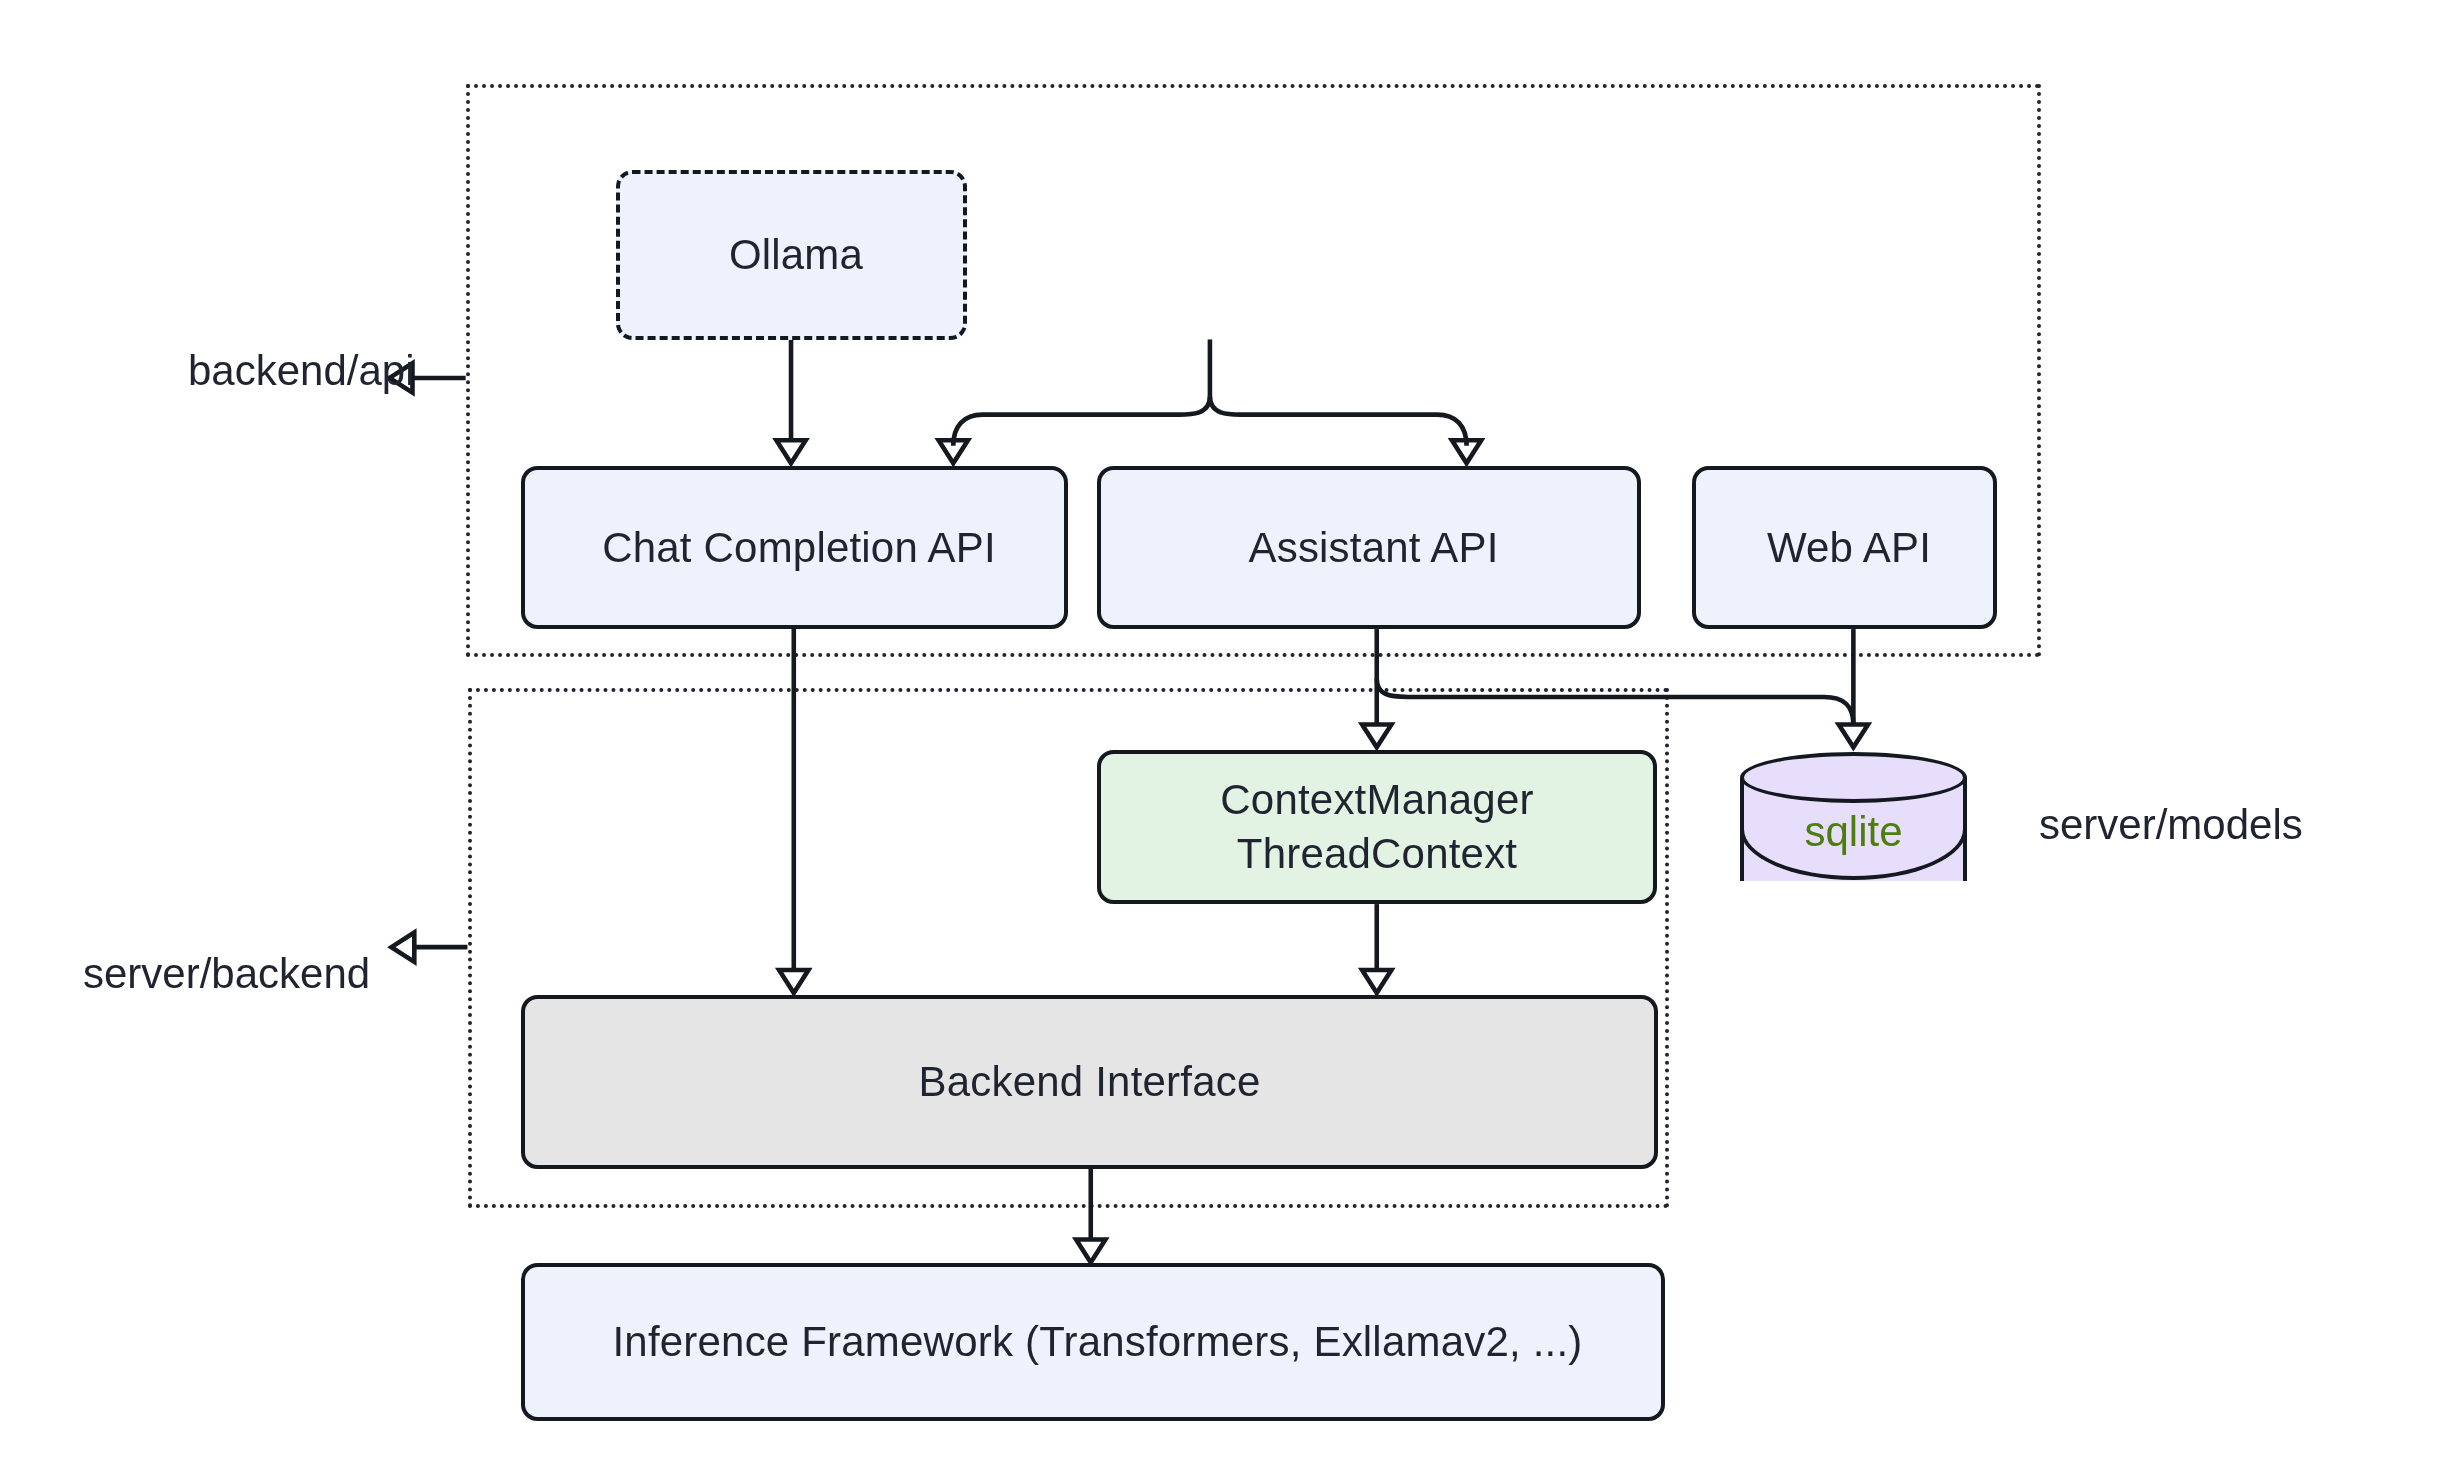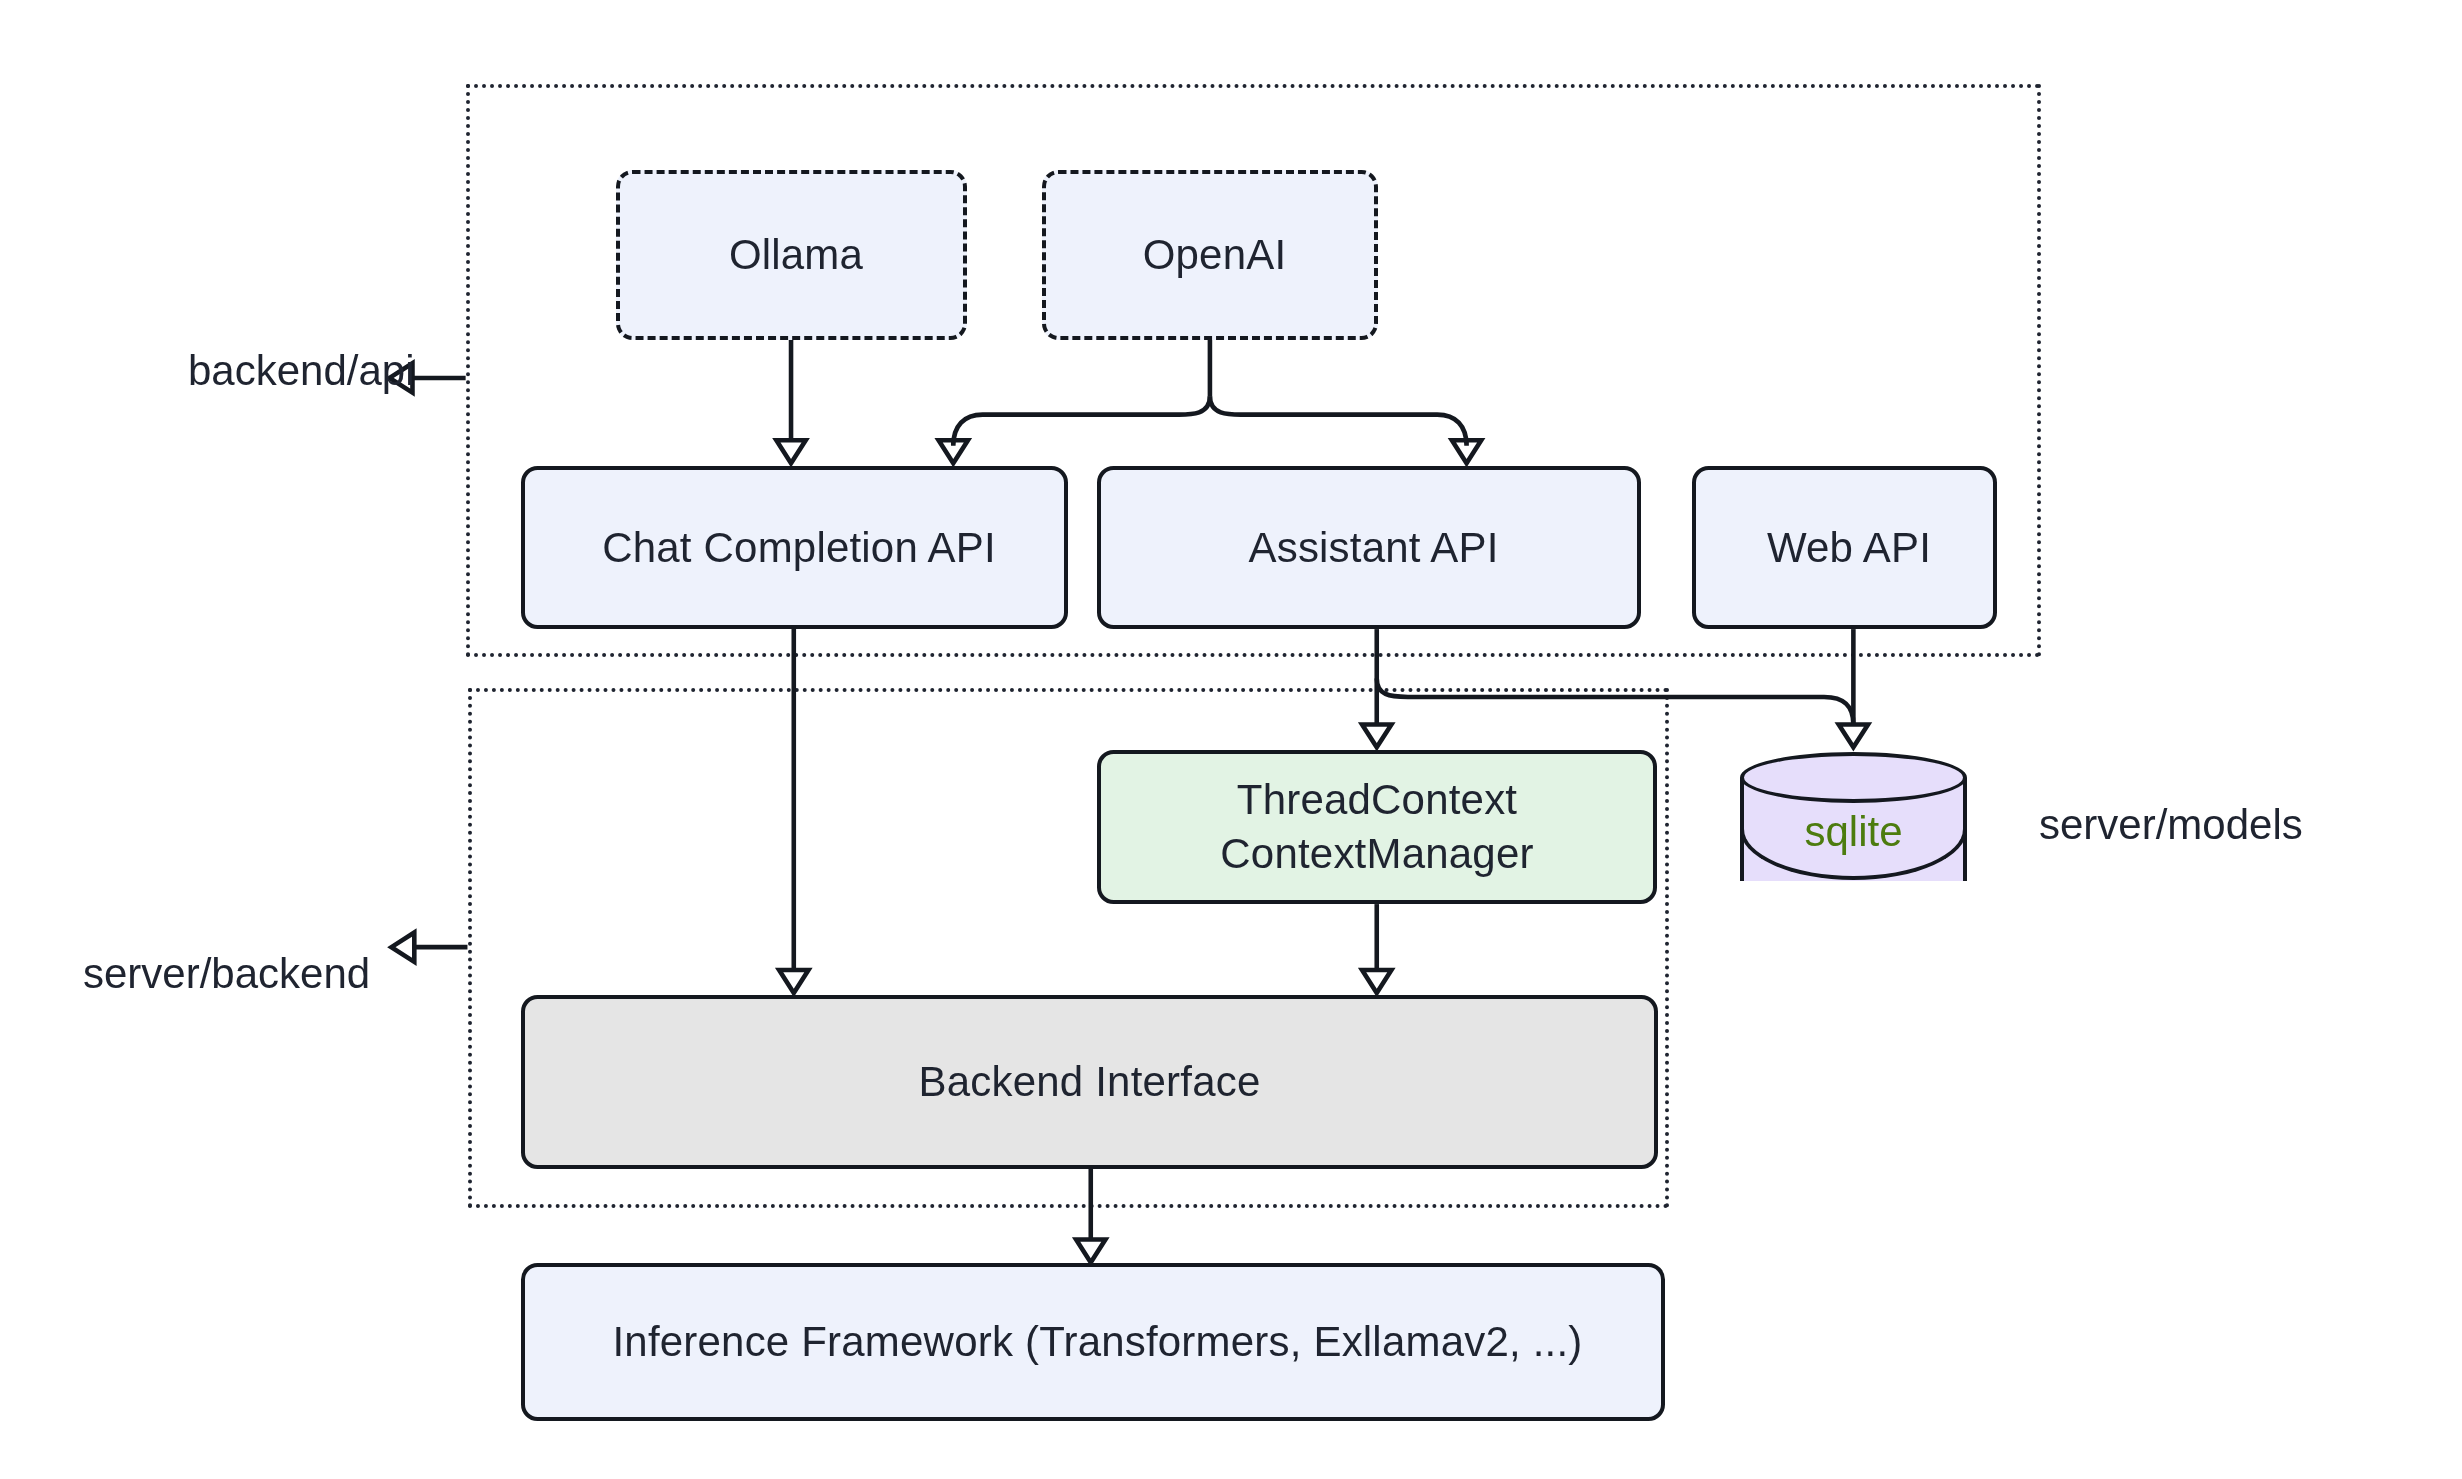--- a/index.html
+++ b/index.html
@@ -200,39 +200,36 @@
     <g>
       <path d="M 510 1033 L 452 1033"></path>
       <path d="M 452 1017 L 427 1033 L 452 1049 Z" fill="#14181f" stroke="none"></path>
     </g>
   </svg>
 
   <div class="node dashed blue" id="node-ollama">
     <span class="line">Ollama</span>
   </div>
 
-  <div class="node dashed blue" id="node-openai">
-    <span class="line">OpenAI</span>
-  </div>
 
   <div class="node blue" id="node-chat-completion">
     <span class="line">Chat Completion API</span>
   </div>
 
   <div class="node blue" id="node-assistant">
     <span class="line">Assistant API</span>
   </div>
 
   <div class="node blue" id="node-web-api">
     <span class="line">Web API</span>
   </div>
 
   <div class="node green" id="node-context-manager">
+    <span class="line">ContextManager</span>
     <span class="line">ThreadContext</span>
-    <span class="line">ContextManager</span>
   </div>
 
   <div id="node-sqlite">
     <div class="cyl-body"></div>
     <div class="cyl-bottom"></div>
     <div class="cyl-top"></div>
     <div class="cyl-label">sqlite</div>
   </div>
 
   <div class="node yellow" id="node-backend-iface">

